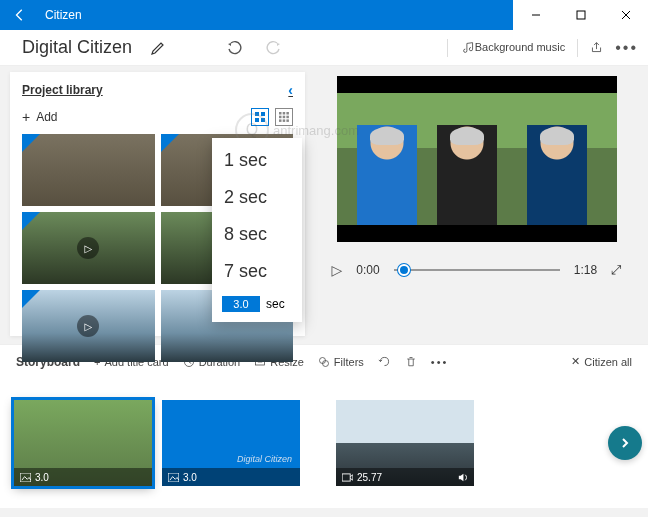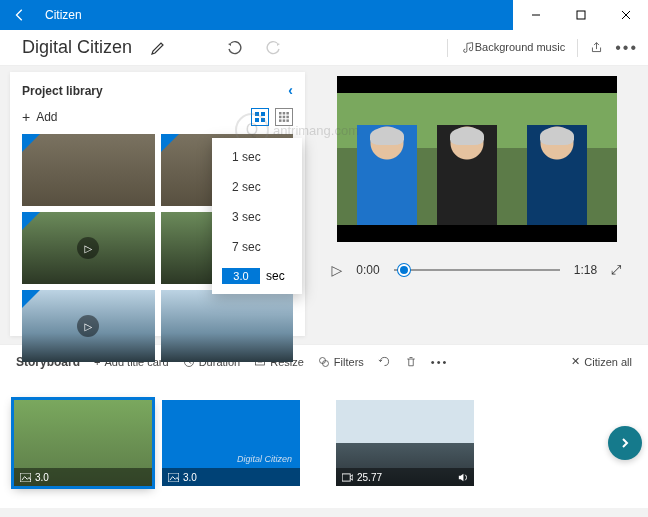--- a/index.html
+++ b/index.html
@@ -15,21 +15,21 @@
 .project-title { font-size: 18px; font-weight: 300; color: #333; padding: 0 12px; }
 .edit-icon { margin-left: 6px; cursor: pointer; }
 .toolbar-spacer { width: 60px; }
 .tool-grp { display: flex; align-items: center; gap: 18px; margin-left: 14px; font-size: 11px; color: #444; }
 .tool-item { display: flex; align-items: flex-start; cursor: pointer; }
 .sep { width: 1px; height: 18px; background: #ddd; }
 
 .main { display: flex; height: 270px; }
 
 .library-panel { width: 295px; background: #fff; box-shadow: 0 1px 4px rgba(0,0,0,0.08); margin: 6px 0 0 10px; padding: 10px 12px; position: relative; }
-.lib-header { display: flex; align-items: flex-end; justify-content: space-between; font-size: 12px; font-weight: 600; color: #333; }
+.lib-header { display: flex; align-items: center; justify-content: space-between; font-size: 12px; font-weight: 600; color: #333; text-decoration: underline; }
 .collapse-caret { color: #0078d7; font-size: 14px; cursor: pointer; }
 .lib-row2 { display: flex; align-items: center; justify-content: space-between; margin: 10px 0 8px; }
 .add-btn { display: flex; align-items: center; gap: 6px; font-size: 12px; cursor: pointer; color: #333; }
 .view-toggles { display: flex; gap: 6px; }
 .view-toggle { width: 18px; height: 18px; border: 1px solid #888; display: flex; align-items: center; justify-content: center; font-size: 10px; cursor: pointer; }
 .view-toggle.active { color: #0078d7; border-color: #0078d7; }
 
 .thumb-grid { display: grid; grid-template-columns: 1fr 1fr; gap: 6px; }
 .thumb { height: 72px; position: relative; background: #5f7562; overflow: hidden; }
 .thumb.sky { background: linear-gradient(#bcd3e3,#6f8fa4 60%, #2a3a42); }
@@ -63,21 +63,21 @@
 .clip.selected { outline: 3px solid #0078d7; box-shadow: 0 3px 10px rgba(0,0,0,0.3); }
 .clip.title-card { background: #0078d7; }
 .clip.sky2 { background: linear-gradient(#d5e3ec 0%, #d5e3ec 50%, #4a5a62 50%, #2a3338 100%); margin-left: 26px; }
 .clip.lake { background: linear-gradient(#2a362a 0%, #3f4f3a 48%, #6f8aa0 48%, #8aa4b6 100%); }
 .clip-meta { position: absolute; left: 0; bottom: 0; right: 0; height: 18px; background: rgba(0,0,0,0.45); color: #fff; font-size: 10px; display: flex; align-items: center; padding: 0 6px; gap: 4px; }
 .clip-meta .spk { margin-left: auto; }
 .next-arrow { position: absolute; right: 6px; top: 50%; transform: translateY(-50%); width: 34px; height: 34px; border-radius: 50%; background: #157a8c; display: flex; align-items: center; justify-content: center; color: #fff; cursor: pointer; box-shadow: 0 2px 6px rgba(0,0,0,0.2); }
 
 
 .duration-menu { position: absolute; left: 212px; top: 138px; width: 90px; background: #fff; box-shadow: 0 4px 14px rgba(0,0,0,0.25); z-index: 50; padding: 4px 0; }
-.duration-menu .opt { padding: 8px 20px; font-size: 12px; color: #333; cursor: pointer; }
+.duration-menu .opt { padding: 8px 12px; font-size: 18px; color: #333; cursor: pointer; }
 .duration-menu .custom-row { display: flex; align-items: center; gap: 6px; padding: 6px 10px; font-size: 12px; }
 .duration-menu input { width: 38px; border: 1px solid #0078d7; background: #0078d7; color: #fff; font-size: 11px; text-align: center; padding: 1px 0; }
 
 .watermark { position: absolute; top: 110px; left: 235px; width: 130px; height: 40px; opacity: 0.22; pointer-events: none; display: flex; align-items: center; gap: 4px; color: #555; font-size: 13px; font-weight: 500; }
 .watermark .wm-circle { width: 34px; height: 34px; border: 2px solid #888; border-radius: 50%; display: flex; align-items: center; justify-content: center; font-size: 16px; }
 
 svg { display: block; }
 </style>
 </head>
 <body>
@@ -226,21 +226,21 @@
         </div>
       <span>1:18</span>
       <span class="fullscreen">⤢</span>
     </div>
   </div>
 </div>
 
 <div class="duration-menu">
   <div class="opt">1 sec</div>
   <div class="opt">2 sec</div>
-  <div class="opt">3 sec</div>
+  <div class="opt">8 sec</div>
   <div class="opt">7 sec</div>
   <div class="custom-row">
     <input value="3.0" style="">
     <span>sec</span>
   </div>
 </div>
 
 <div class="storyboard-bar">
   <span class="label">Storyboard</span>
   <div class="sb-item">

